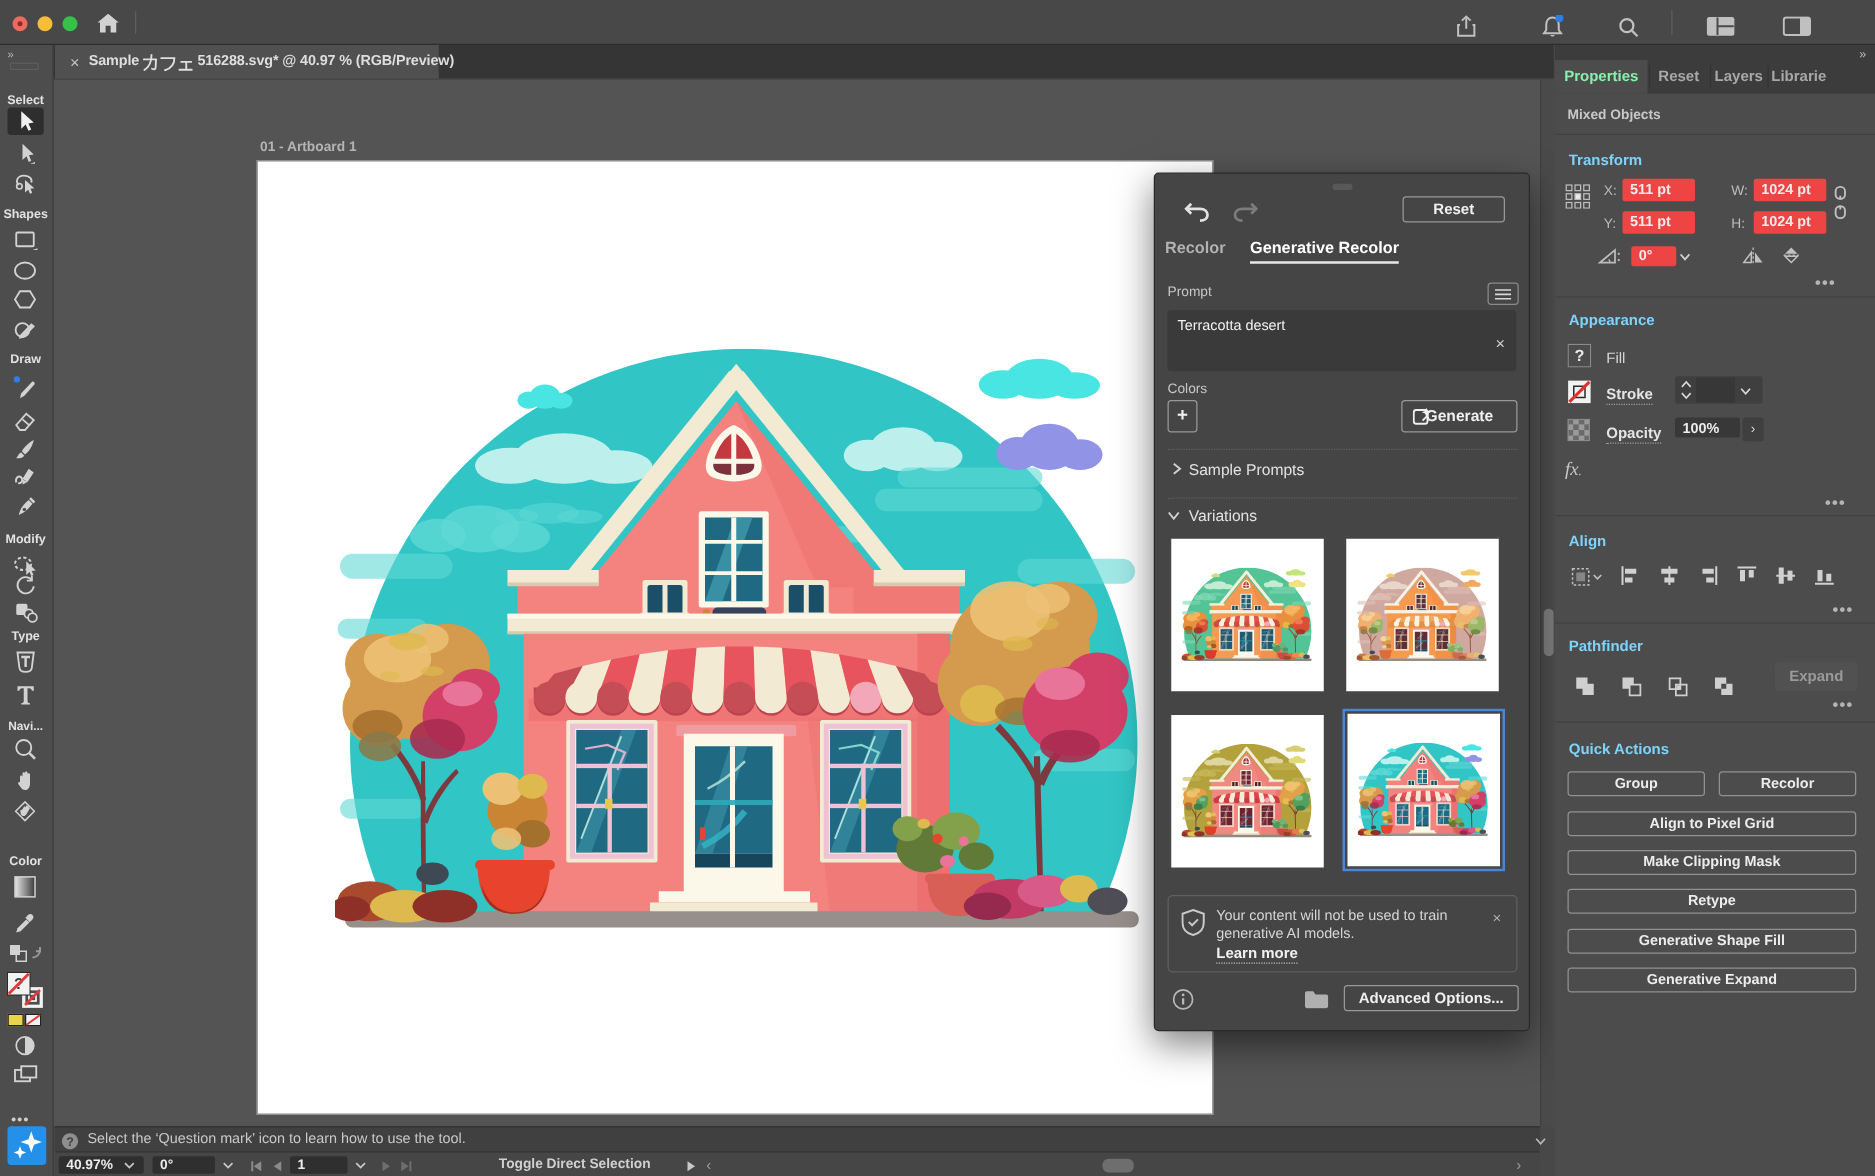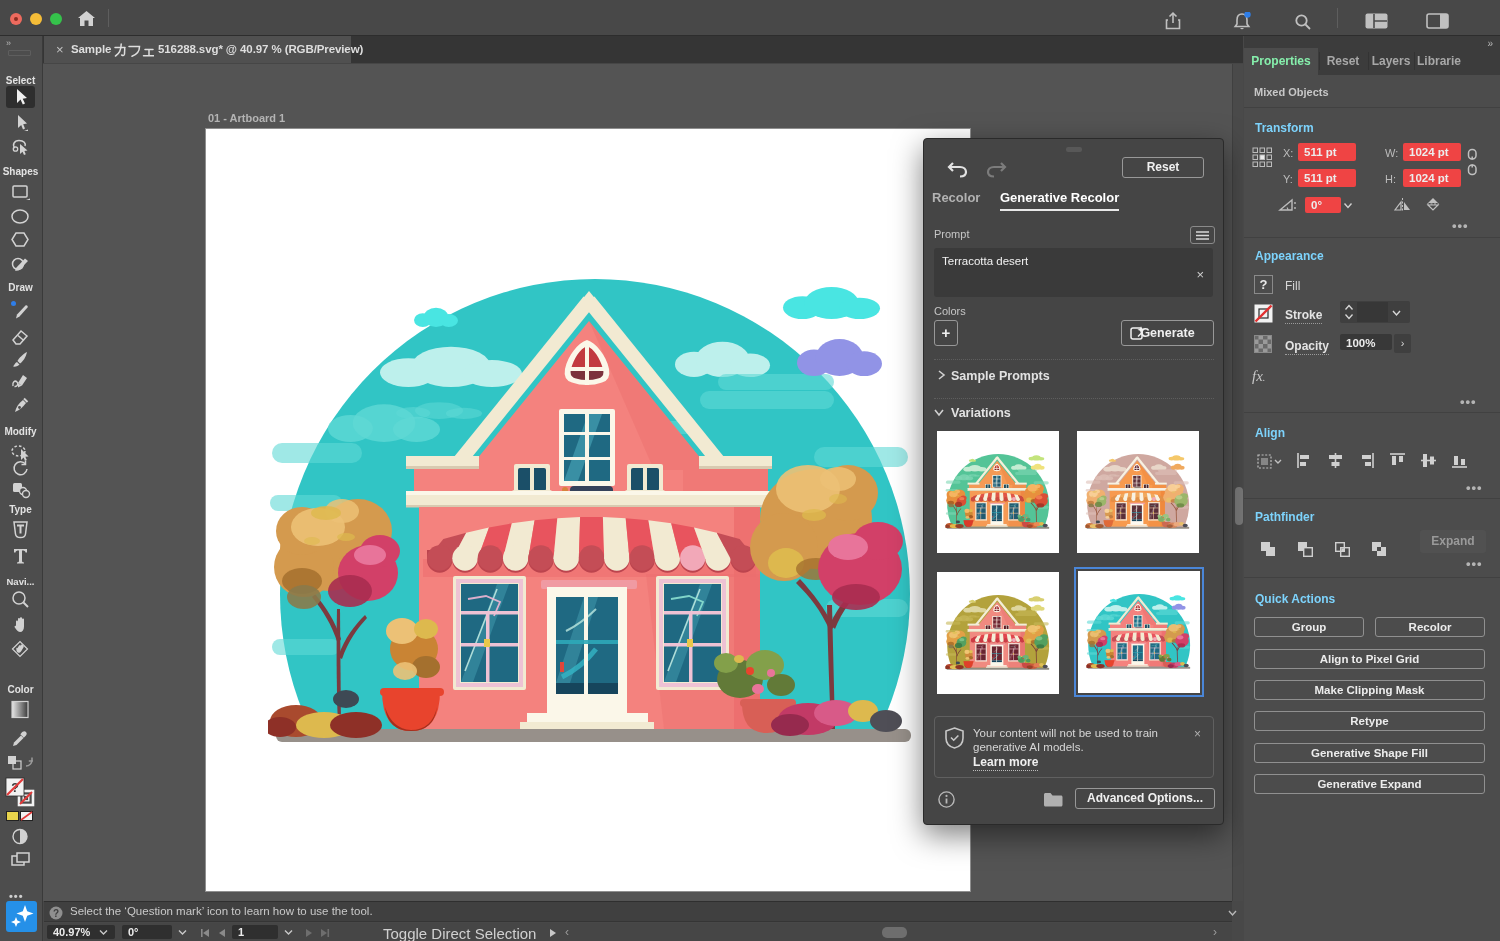--- a/index.html
+++ b/index.html
@@ -28,21 +28,21 @@
 #rp-reset{left:198px;top:18px;width:82px;height:21px;font-size:12px;font-weight:700;line-height:19px}
 #rp-tab1{position:absolute;left:8px;top:51px;font-size:13px;font-weight:700;color:#b2b2b2}
 #rp-tab2{position:absolute;left:76px;top:51px;font-size:13px;font-weight:700;color:#fff;padding-bottom:4px;border-bottom:2px solid #e8e8e8}
 .rp-lbl{position:absolute;left:10px;font-size:11px;color:#c6c6c6}
 #rp-menu{position:absolute;left:266px;top:87px;width:25px;height:18px;border:1px solid #8a8a8a;border-radius:3px}
 #rp-ta{position:absolute;left:10px;top:109px;width:279px;height:49px;background:#3a3a3a;border-radius:3px;color:#f2f2f2;font-size:11.5px;padding:7px 8px}
 #rp-ta .x{position:absolute;right:9px;top:19px;color:#cfcfcf;font-size:13px}
 #rp-plus{left:10px;top:181px;width:24px;height:26px;font-size:15px;font-weight:700;line-height:24px}
 #rp-gen{left:197px;top:181px;width:93px;height:26px;font-size:12.5px;font-weight:700;line-height:24px}
 .dotsep{position:absolute;left:10px;width:280px;border-top:1px dotted #5e5e5e}
-.rp-sec{position:absolute;left:10px;font-size:12.5px;font-weight:700;color:#e2e2e2}
+.rp-sec{position:absolute;left:10px;font-size:12.5px;font-weight:400;color:#e2e2e2}
 .thumb{position:absolute;width:122px;height:122px;background:#fff}
 .thumb svg{position:absolute;left:8px;top:23px;width:106px;height:76px}
 #th4{left:150px;top:428px;width:130px;height:130px;background:#454545;border:2px solid #4a86d8}
 #th4 .in{position:absolute;left:2px;top:2px;width:122px;height:122px;background:#fff}
 #th4 svg{left:10px;top:25px}
 #notice{position:absolute;left:10px;top:577px;width:280px;height:62px;border:1px solid #606060;border-radius:4px}
 #notice .tx{position:absolute;left:38px;top:9px;width:200px;font-size:11.5px;line-height:14px;color:#d6d6d6}
 #notice .lm{position:absolute;left:38px;top:38px;font-size:12px;font-weight:700;color:#f0f0f0;border-bottom:1px dotted #bbb;padding-bottom:1px}
 #notice .x{position:absolute;right:12px;top:10px;color:#b0b0b0;font-size:12px}
 #rp-adv{left:151px;top:649px;width:140px;height:21px;font-size:12px;font-weight:700;line-height:19px}
@@ -58,21 +58,21 @@
 .divider{position:absolute;left:0;width:256px;border-top:1px solid #414141}
 .dots3{position:absolute;color:#b4b4b4;font-size:13px;font-weight:700;letter-spacing:1px}
 .qbtn{position:absolute;left:11px;border:1px solid #909090;border-radius:3px;height:20px;color:#ececec;font-size:11.5px;font-weight:700;text-align:center;line-height:18px}
 #pf-expand{position:absolute;left:176px;top:494px;width:66px;height:23px;background:#515151;border-radius:3px;color:#9a9a9a;text-align:center;font-size:12px;font-weight:700;line-height:23px}
 
 #hintbar{position:absolute;left:44px;top:901px;width:1188px;height:21px;background:#404040;border-top:1px solid #2f2f2f;border-bottom:1px solid #353535}
 #hintbar .tx{position:absolute;left:26px;top:3px;font-size:11.5px;color:#c9c9c9}
 #statusbar{position:absolute;left:44px;top:923px;width:1188px;height:18px;background:#464646}
 #statusbar .fld{height:14px;line-height:14px;background:#2f2f2f;font-weight:700;font-size:11px}
 #statusbar .ic{position:absolute;color:#9a9a9a;font-size:10px}
-#statusbar .tds{position:absolute;left:339px;top:2px;font-size:15px;font-weight:400;color:#d0d0d0}
+#statusbar .tds{position:absolute;left:355px;top:2px;font-size:11px;font-weight:700;color:#d0d0d0}
 #hthumb{position:absolute;left:838px;top:4px;width:25px;height:11px;background:#6e6e6e;border-radius:5px}
 #fireflybtn{position:absolute;left:6px;top:865px;width:31px;height:31px;background:#2590e8;border-radius:3px}
 
 .pal-main{--sky:#31c5c5;--sky2:#5fd8d5;--cloudw:#eafaf7;--cloudc:#49e5e2;--cloudp:#9193e6;--wall:#f4827e;--wallsh:#ec6e6d;--cream:#f2ead2;--creamlt:#fbf7e9;--creamsh:#d8cab0;--attic:#c23a40;--atticd:#7c323c;--glass:#1f6982;--glassd:#1b4f68;--cloudt:#bdf0ec;--glassh:#4099ad;--winpink:#eec2d4;--awn:#e8545e;--awnd:#c44d56;--awnsh:#bc444e;--t1:#d49a4e;--t1h:#ecc176;--t1d:#a4702e;--t2:#d24068;--t2h:#e8749a;--t2d:#a82c50;--gold:#ddb94e;--trunk:#7c3a3f;--ground:#97908a;--bushA:#a94a2e;--bushAd:#8e3027;--bushB:#c23a66;--bushBh:#d85a88;--bushBd:#962a4e;--plantA:#c98434;--plantB:#627a38;--plantBh:#83a04a;--pot:#e8442d;--potd:#a3301f;--potB:#d85f56}
 .pal-green{--sky:#54c497;--sky2:#7fd7b4;--cloudw:#e8f6e0;--cloudc:#c3e47c;--cloudp:#f0e27c;--wall:#f59a55;--wallsh:#ec8542;--cream:#f6f0da;--creamlt:#fcf8ec;--creamsh:#ddd0b4;--attic:#c03a30;--atticd:#7c2a28;--glass:#215a70;--glassd:#1c4a5c;--cloudt:#c4ecd2;--glassh:#44879c;--winpink:#f0c8b0;--awn:#e05548;--awnd:#cc4a40;--awnsh:#bc443c;--t1:#e8903d;--t1h:#f7b866;--t1d:#a35a22;--t2:#d94f35;--t2h:#ef7b50;--t2d:#a03426;--gold:#e2b84a;--trunk:#8a4a33;--ground:#8d8a7f;--bushA:#c05a2d;--bushAd:#96402a;--bushB:#d8693a;--bushBh:#eb8a54;--bushBd:#a34a2c;--plantA:#cd8a36;--plantB:#4d9a68;--plantBh:#68b480;--pot:#da3b2a;--potd:#9c2a1c;--potB:#cc4b46}
 .pal-mauve{--sky:#cfa8a0;--sky2:#ddbfb7;--cloudw:#f4e9da;--cloudc:#f5c86a;--cloudp:#f0a95e;--wall:#f79a4e;--wallsh:#ee873c;--cream:#f8f2e2;--creamlt:#fdf9f0;--creamsh:#ded2ba;--attic:#6a3040;--atticd:#4a2430;--glass:#5a2f38;--glassd:#4a2830;--cloudt:#e8d6c8;--glassh:#84525c;--winpink:#f4d0ae;--awn:#f0a95e;--awnd:#e29148;--awnsh:#d98a44;--t1:#f0b070;--t1h:#f8d29a;--t1d:#c07c40;--t2:#9cb66a;--t2h:#b8cc88;--t2d:#6e8a46;--gold:#e8c06a;--trunk:#9a5a40;--ground:#968e85;--bushA:#cc7743;--bushAd:#a35a32;--bushB:#d8855c;--bushBh:#eba97e;--bushBd:#a4603e;--plantA:#d89a50;--plantB:#7fae68;--plantBh:#9ac484;--pot:#e06a38;--potd:#a84a24;--potB:#cc6a52}
 .pal-olive{--sky:#b3a23c;--sky2:#c6b757;--cloudw:#eae4bc;--cloudc:#d8cf70;--cloudp:#e0d87a;--wall:#f08a80;--wallsh:#e87470;--cream:#f4eed8;--creamlt:#fbf8ea;--creamsh:#dccfb4;--attic:#a02a34;--atticd:#6a1c26;--glass:#6a2430;--glassd:#581c28;--cloudt:#ded6a0;--glassh:#94404e;--winpink:#f0c0c8;--awn:#e0454d;--awnd:#cc3a44;--awnsh:#bc3640;--t1:#e2a047;--t1h:#f0c573;--t1d:#a86c28;--t2:#53a060;--t2h:#7cc084;--t2d:#3a7a46;--gold:#dfc055;--trunk:#7c4036;--ground:#8d8a7f;--bushA:#b84a30;--bushAd:#8e3424;--bushB:#cc5a3c;--bushBh:#e27c54;--bushBd:#9a402a;--plantA:#cf8a3c;--plantB:#4f9a5c;--plantBh:#6cb478;--pot:#e0402a;--potd:#a02c1a;--potB:#c84b44}</style></head>
 <body>
 <svg width="0" height="0" style="position:absolute">
     <defs>

